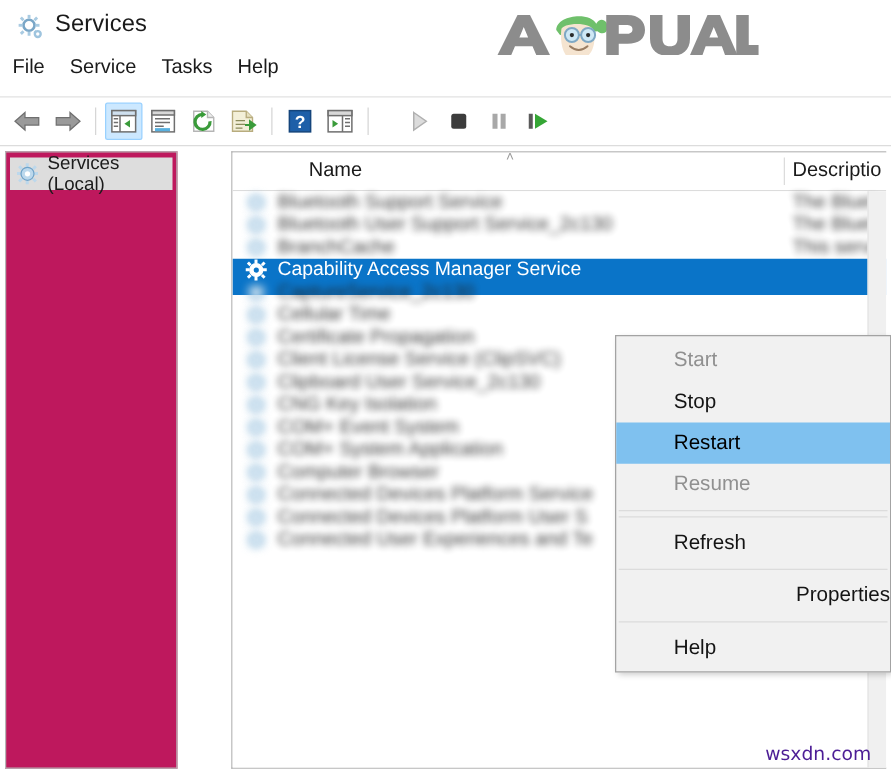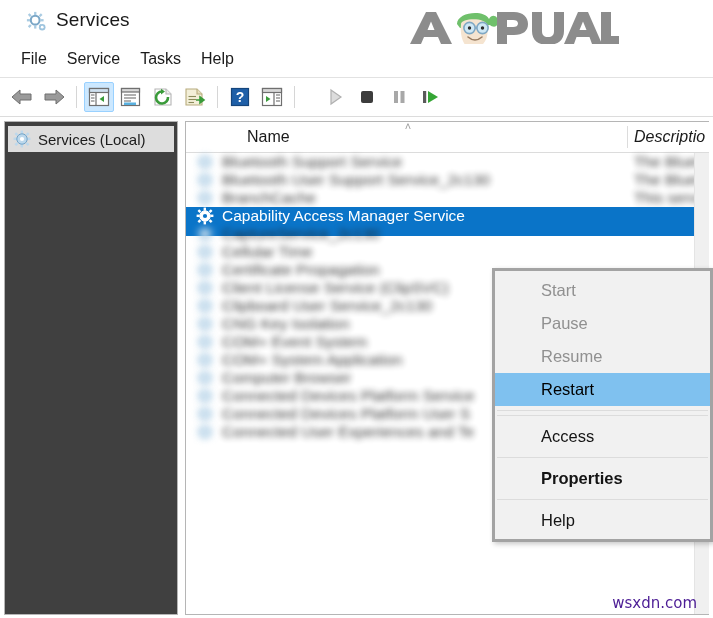--- a/index.html
+++ b/index.html
@@ -18,21 +18,21 @@
     position: relative;
     width: 713px;
     height: 618px;
     background: #ffffff;
     overflow: hidden;
   }
 
   
   .titlebar {
     position: absolute;
-    left: 16px; top: 0;
+    left: 4px; top: 0;
     width: 615px; height: 44px;
     background: #ffffff;
   }
   .titlebar-icon {
     position: absolute;
     left: 10px; top: 11px;
     width: 22px; height: 22px;
   }
   .titlebar-text {
     position: absolute;
@@ -53,23 +53,22 @@
 
   
   .menubar {
     position: absolute;
     left: 0; top: 44px;
     width: 713px; height: 32px;
     background: #ffffff;
   }
   .menubar-inner {
     display: flex;
-    align-items: center;
     height: 32px;
-    padding-left: 11px;
+    padding-left: 0;
   }
   .menu-item {
     font-size: 16px;
     color: #1b1b1b;
     padding: 1px 10px 3px 10px;
     cursor: default;
     white-space: nowrap;
   }
 
   
@@ -110,22 +109,22 @@
   
   .content {
     position: absolute;
     left: 0; top: 118px;
     width: 713px; height: 500px;
     background: #ffffff;
   }
   .left-pane {
     position: absolute;
     left: 4px; top: 3px;
-    width: 174px; height: 494px;
-    background: #404040;
+    width: 138px; height: 494px;
+    background: #be185d;
     border: 1px solid #b5b5b5;
     box-sizing: border-box;
   }
   .tree-item {
     display: flex;
     align-items: center;
     height: 26px;
     margin: 4px 3px 0 3px;
     padding-left: 5px;
     background: #dddddd;
@@ -157,21 +156,21 @@
   .colhdr-cell {
     position: absolute;
     top: 0;
     height: 30px;
     display: flex;
     align-items: center;
     font-size: 16px;
     color: #1a1a1a;
   }
   .colhdr-name { left: 13px; margin-left: 48px; }
-  .colhdr-desc { left: 448px; font-style: italic; }
+  .colhdr-desc { left: 448px; }
   .colhdr-divider {
     position: absolute;
     top: 4px; left: 441px;
     width: 1px; height: 22px;
     background: #dcdcdc;
   }
   .sort-arrow {
     position: absolute;
     left: 215px; top: 0px;
     width: 14px; height: 9px;
@@ -251,38 +250,38 @@
     width: 13px; height: 84px;
     background: #7cb8e8;
   }
 
   
   .ctxmenu {
     position: absolute;
     left: 492px; top: 268px;
     width: 221px;
     background: #f1f1f1;
-    border: 3px solid #a3a3a3;
+    border: 1px solid #a3a3a3;
     box-sizing: border-box;
     padding: 3px 0 2px 0;
     box-shadow: 2px 2px 5px rgba(0,0,0,.22);
     z-index: 50;
   }
   .ctx-item {
     position: relative;
     height: 33px;
     display: flex;
     align-items: center;
     padding-left: 46px;
     font-size: 16.5px;
     color: #141414;
     white-space: nowrap;
   }
   .ctx-item.disabled { color: #909090; }
-  .ctx-item.bold { font-weight: bold; }
+  .ctx-item.bold { font-weight: normal; justify-content: flex-end; }
   .ctx-item.highlighted {
     background: #7fc1ef;
     color: #000000;
   }
   .ctx-sep {
     height: 1px;
     background: #dcdcdc;
     margin: 4px 2px 4px 2px;
   }
   .ctx-arrow {
@@ -813,33 +812,33 @@
         <div class="vthumb"></div>
       </div>
     </div>
 
   </div>
 
   <div class="ctxmenu" id="ctx-menu">
       <div class="ctx-item disabled">
         <span>Start</span>
       </div>
-      <div class="ctx-item disabled">
-        <span>Pause</span>
+      <div class="ctx-item">
+        <span>Stop</span>
+      </div>
+      <div class="ctx-item highlighted">
+        <span>Restart</span>
       </div>
       <div class="ctx-item disabled">
         <span>Resume</span>
-      </div>
-      <div class="ctx-item highlighted">
-        <span>Restart</span>
       </div>
       <div class="ctx-sep"></div>
       <div class="ctx-sep"></div>
       <div class="ctx-item">
-        <span>Access</span>
+        <span>Refresh</span>
       </div>
       <div class="ctx-sep"></div>
       <div class="ctx-item bold">
         <span>Properties</span>
       </div>
       <div class="ctx-sep"></div>
       <div class="ctx-item">
         <span>Help</span>
       </div>
     </div>

